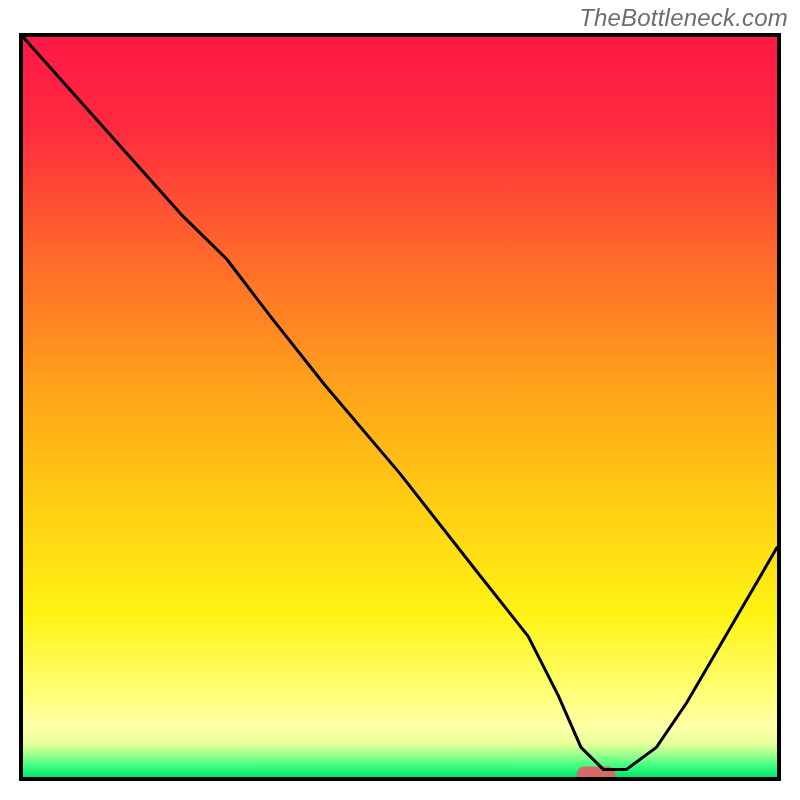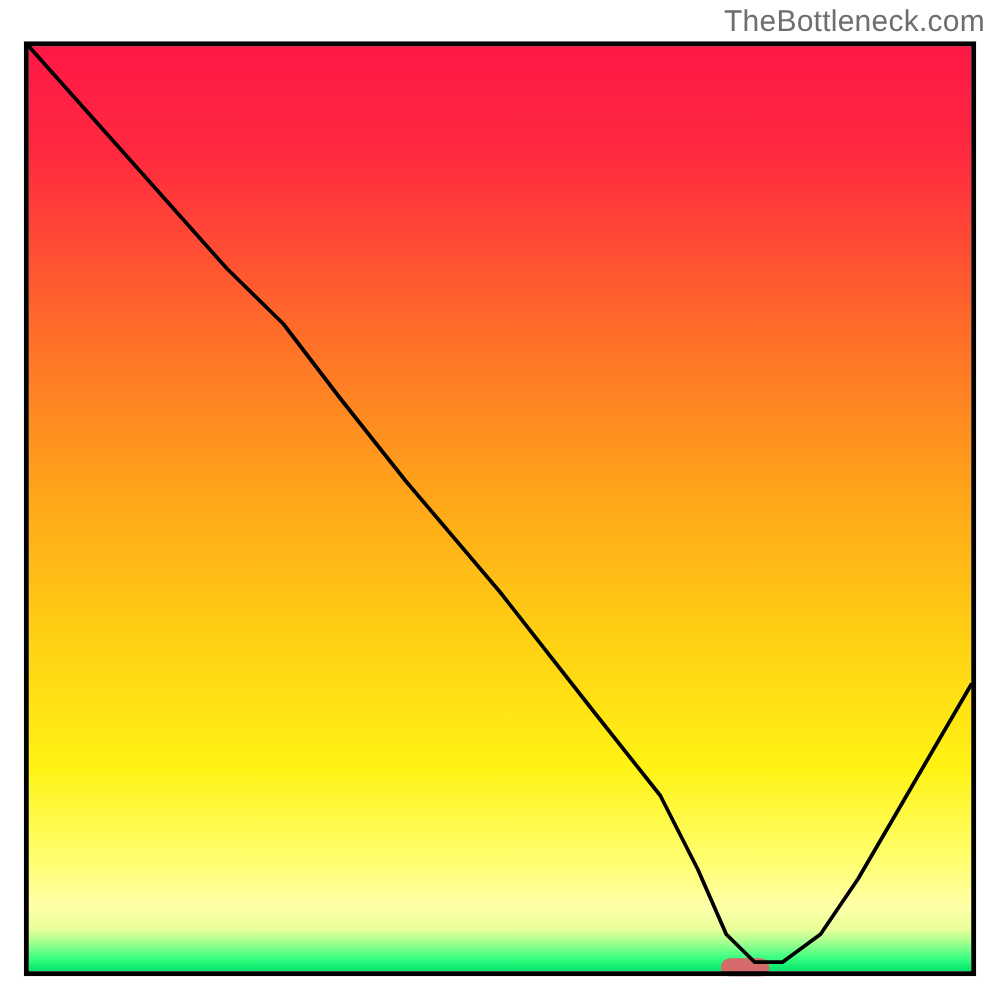--- a/index.html
+++ b/index.html
@@ -8,20 +8,21 @@
     width: 800px;
     height: 800px;
     background: #ffffff;
     font-family: Arial, Helvetica, sans-serif;
     overflow: hidden;
   }
   .wrap {
     position: relative;
     width: 800px;
     height: 728px;
+    font-style: italic;
   }
   .watermark {
     position: absolute;
     top: 4px;
     right: 12px;
     color: #6e6e6e;
     font-size: 24px;
     font-weight: 500;
     letter-spacing: 0.2px;
   }

